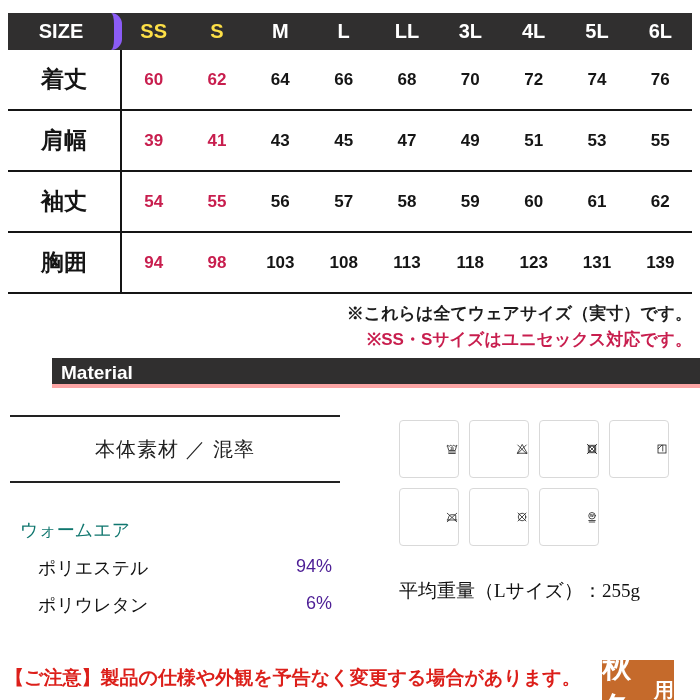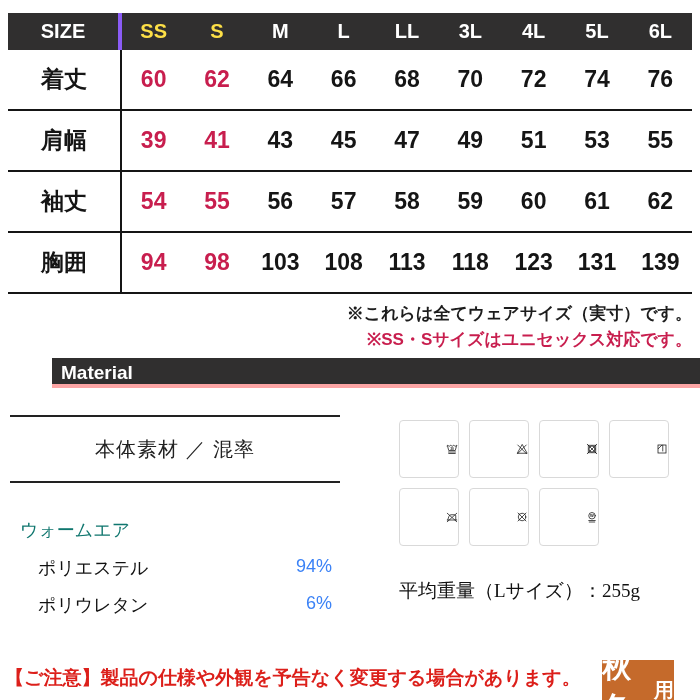--- a/index.html
+++ b/index.html
@@ -8,29 +8,29 @@
 
   
   .tbl-header {
     position:absolute; left:8px; top:13px; width:684px; height:37px;
     display:grid; grid-template-columns:114px repeat(9, 1fr);
     background:#302f2f; align-items:center;
   }
   .tbl-header .cell {
     color:#ffffff; font-weight:bold; font-size:20px; text-align:center; line-height:37px; height:37px;
   }
-  .tbl-header .cell.size-col { border-right:4px solid #8b5cf6; }
+  .tbl-header .cell.size-col { border-right:8px solid #8b5cf6;border-radius:11px; }
   .tbl-header .cell.red { color:#fde047; }
 
   .tbl-body { position:absolute; left:8px; top:50px; width:684px; }
   .tbl-row {
     display:grid; grid-template-columns:114px repeat(9, 1fr);
     height:61px; border-bottom:2px solid #151515; align-items:center;
   }
-  .tbl-row .cell { text-align:center; font-size:23px; font-weight:bold; color:#151515; }
+  .tbl-row .cell { text-align:center; font-size:17px; font-weight:bold; color:#151515; }
   .tbl-row .cell.label-col { border-right:2px solid #151515; height:100%; line-height:59px; font-size:23px; }
   .tbl-row .cell.red { color:#c81e4e; }
 
   .notes { position:absolute; right:8px; top:301px; text-align:right; }
   .note1 { font-size:17px; font-weight:bold; color:#1c1c1c; line-height:1.55; }
   .note2 { font-size:17px; font-weight:bold; color:#c81e4e; line-height:1.55; }
 
   
   .material-bar {
     position:absolute; left:8px; top:358px; width:684px; height:30px;
@@ -40,21 +40,21 @@
   .fiber-box {
     position:absolute; left:10px; top:415px; width:330px; height:68px;
     border-top:2px solid #222222; border-bottom:2px solid #222222;
     display:flex; align-items:center; justify-content:center;
     font-size:20px; color:#222222; letter-spacing:1px;
   }
   .fabric { position:absolute; left:20px; top:518px; width:312px; }
   .fabric-name { font-size:18px; color:#0f766e; margin-bottom:14px; }
   .comp-row { display:flex; justify-content:space-between; padding-left:18px; margin-bottom:13px; }
   .comp-name { font-size:18px; color:#111111; }
-  .comp-pct  { font-size:18px; color:#3b82f6; }
+  .comp-pct  { font-size:18px; color:#4c1d95; }
 
   .care-grid {
     position:absolute; left:399px; top:420px;
     display:grid; grid-template-columns:repeat(4, 60px); grid-auto-rows:58px; gap:10px;
   }
   .care-box {
     width:60px; height:58px; background:#ffffff;
     border:1px solid #d9d9d9; border-radius:4px;
     display:flex; align-items:center; justify-content:center;padding-left:46px;
   }

